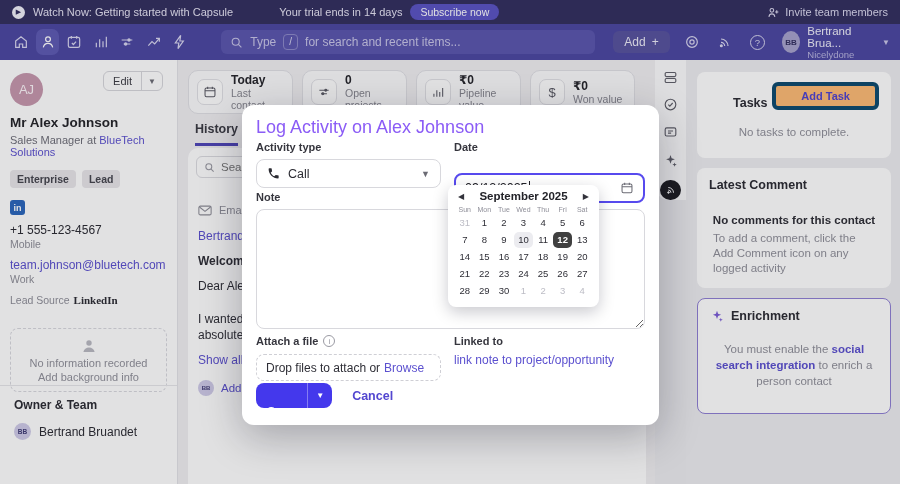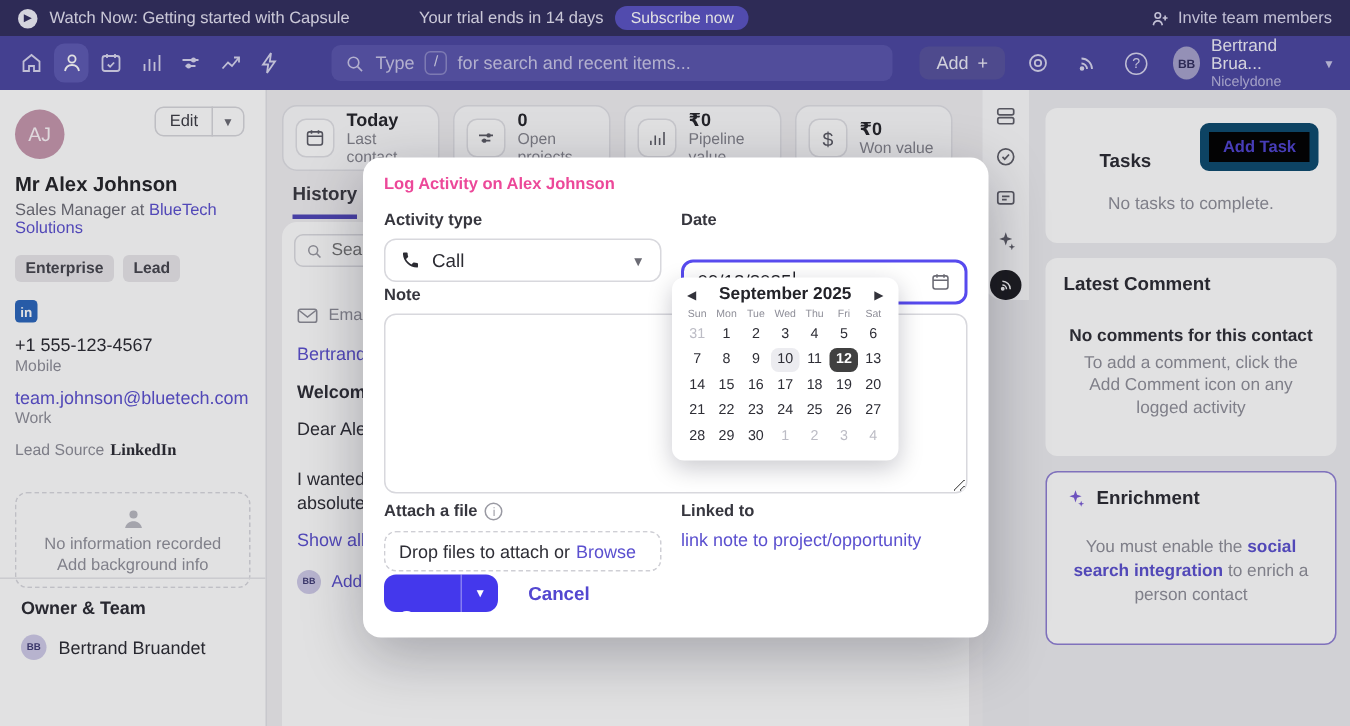--- a/index.html
+++ b/index.html
@@ -75,33 +75,33 @@
   
   #tool-strip { position:absolute; left:655px; top:60px; width:31px; height:140px; background:#fcfcfd; border-radius:0 0 0 14px; display:flex; flex-direction:column; align-items:center; padding-top:9px; gap:11px; color:#5f5f69; }
   .strip-icn { width:17px; height:17px; display:flex; align-items:center; justify-content:center; }
   #strip-broadcast { width:21px; height:21px; border-radius:50%; background:#1d1d22; color:#fff; display:flex; align-items:center; justify-content:center; }
 
   
   #right-sidebar { position:absolute; left:686px; top:60px; width:214px; height:424px; background:#ededf0; padding:12px 9px 0 11px; }
   .side-card { background:#fff; border-radius:8px; padding:10px 12px; margin-bottom:10px; }
   .side-head { display:flex; align-items:flex-end; justify-content:space-between;margin-left:24px; }
   .side-title { font-size:12.5px; font-weight:bold; color:#2b2b33; }
-  #add-task-btn { border:6px solid #0c4a6e; border-radius:6px; color:#4f43cf; font-size:11px; font-weight:bold; padding:4px 9px; background:#000000; }
+  #add-task-btn { border:4px solid #0c4a6e; border-radius:6px; color:#4f43cf; font-size:11px; font-weight:bold; padding:4px 25px; background:#fdba74; }
   .side-empty { text-align:center; color:#8f8f99; font-size:11.5px; margin:16px 0 10px; }
   #comment-card .side-empty-title { text-align:center; font-size:11.5px; font-weight:bold; color:#2e2e36; margin-top:22px; }
-  #comment-card .side-empty-body { text-align:center; font-size:11.5px; color:#8f8f99; margin:5px 4px 14px; line-height:15px; }
+  #comment-card .side-empty-body { text-align:left; font-size:11.5px; color:#8f8f99; margin:5px 4px 2px; line-height:15px; }
   #enrich-card { border:1px solid #8f7fd4; }
   #enrich-head { display:flex; align-items:center; gap:7px; }
   #enrich-body { text-align:center; font-size:11.5px; color:#8f8f99; margin:18px 0 14px; line-height:16px; }
   #enrich-body a { color:#5b50cf; font-weight:bold; text-decoration:none; }
 
   
   #overlay { position:absolute; left:0; top:0; width:900px; height:484px; background:rgba(22,22,34,0.13); z-index:40; }
   #modal { position:absolute; left:242px; top:105px; width:417px; height:320px; background:#fff; border-radius:12px; box-shadow:0 12px 40px rgba(10,10,30,0.28); z-index:50; padding:12px 14px; }
-  #modal-title { font-size:11px; font-weight:bold; color:#ec4899; }
+  #modal-title { font-size:18px; font-weight:normal; color:#8b5cf6; }
   .field-label { font-size:11px; font-weight:bold; color:#36363e; }
   #activity-select { margin-top:6px; width:185px; height:29px; border:1px solid #d8d8dd; border-radius:8px; display:flex; align-items:center; gap:8px; padding:0 10px; color:#2c2c33; font-size:12.5px; }
   #activity-select .chev { margin-left:auto; color:#6b6b74; font-size:9px; }
   #date-wrap { position:absolute; left:212px; top:36px; width:191px; }
   #date-input { margin-top:20px; height:30px; border:2px solid #574aee; border-radius:8px; display:flex; align-items:center; padding:0 9px; font-size:12.5px; color:#202026; }
   .caret { width:1px; height:14px; background:#202026; margin-left:1px; }
   #date-input .cal-icn { margin-left:auto; color:#6b6b74; }
   #note-wrap { position:absolute; left:14px; top:86px; width:389px; }
   #note-area { margin-top:6px; width:389px; height:120px; border:1px solid #d8d8dd; border-radius:8px; resize:both; font-family:inherit; outline:none; }
   #attach-wrap { position:absolute; left:14px; top:230px; width:185px; }

